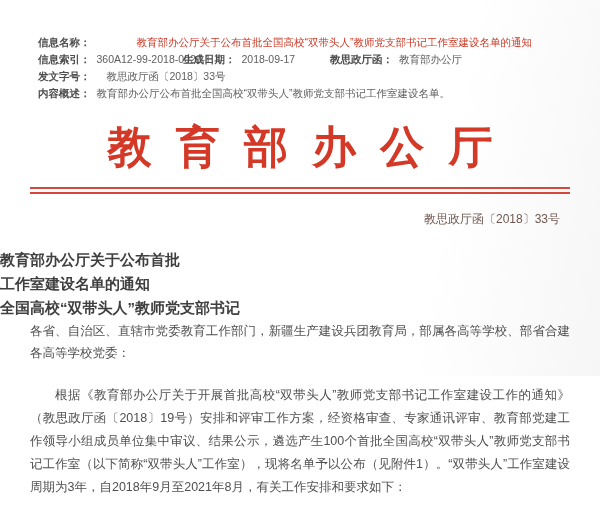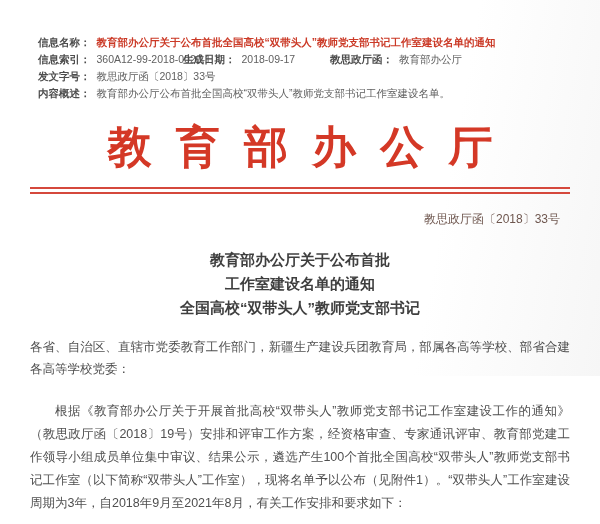--- a/index.html
+++ b/index.html
@@ -22,25 +22,25 @@
     color: #5a5a5a;
   }
   .meta-row {
     display: flex;
     line-height: 17px;
     white-space: nowrap;
     align-items: baseline;
   }
   .meta-label { font-weight: bold; color: #4d4d4d; margin-right: 6px; }
   .meta-value { color: #606060; }
-  .meta-name-value { color: #cb3a27; font-weight: bold; }
+  .meta-name-value { color: #cb3a27; font-weight: normal; margin-left: 40px; }
   .cell { display: flex; }
   .cell-w1 { width: 145px; text-align: center; }
   .cell-w2 { width: 147px; text-align: right; }
-  .cell-w3 { width: 142px; }
+  .cell-w3 { width: 142px; gap: 10px; }
 
   
   .letterhead {
     margin-top: 18px;
     text-align: center;
     font-family: "Liberation Serif", serif;
     font-weight: bold;
     font-size: 44px;
     line-height: 56px;
     color: #d43826;
@@ -57,35 +57,34 @@
 
   .doc-number {
     margin: 17px 40px 0 0;
     text-align: right;
     font-size: 12px;
     color: #6e564e;
   }
 
   .doc-title {
     margin-top: 20px;
-    text-align: center;
     font-size: 15px;
     font-weight: bold;
     color: #3f3f3f;
     line-height: 24px;
   }
 
   .body-text {
     margin: 0 30px;
     font-size: 12.5px;
     color: #4f4f4f;
     line-height: 22px;
     text-align: justify;
   }
-  .salutation { margin-top: 16px; }
+  .salutation { }
   .para { text-indent: 2em; margin-top: 20px; line-height: 23px; }
 </style>
 </head>
 <body>
 
 <div class="doc">
 
   <div class="meta">
     <div class="meta-row">
       <span class="meta-label">信息名称：</span>

